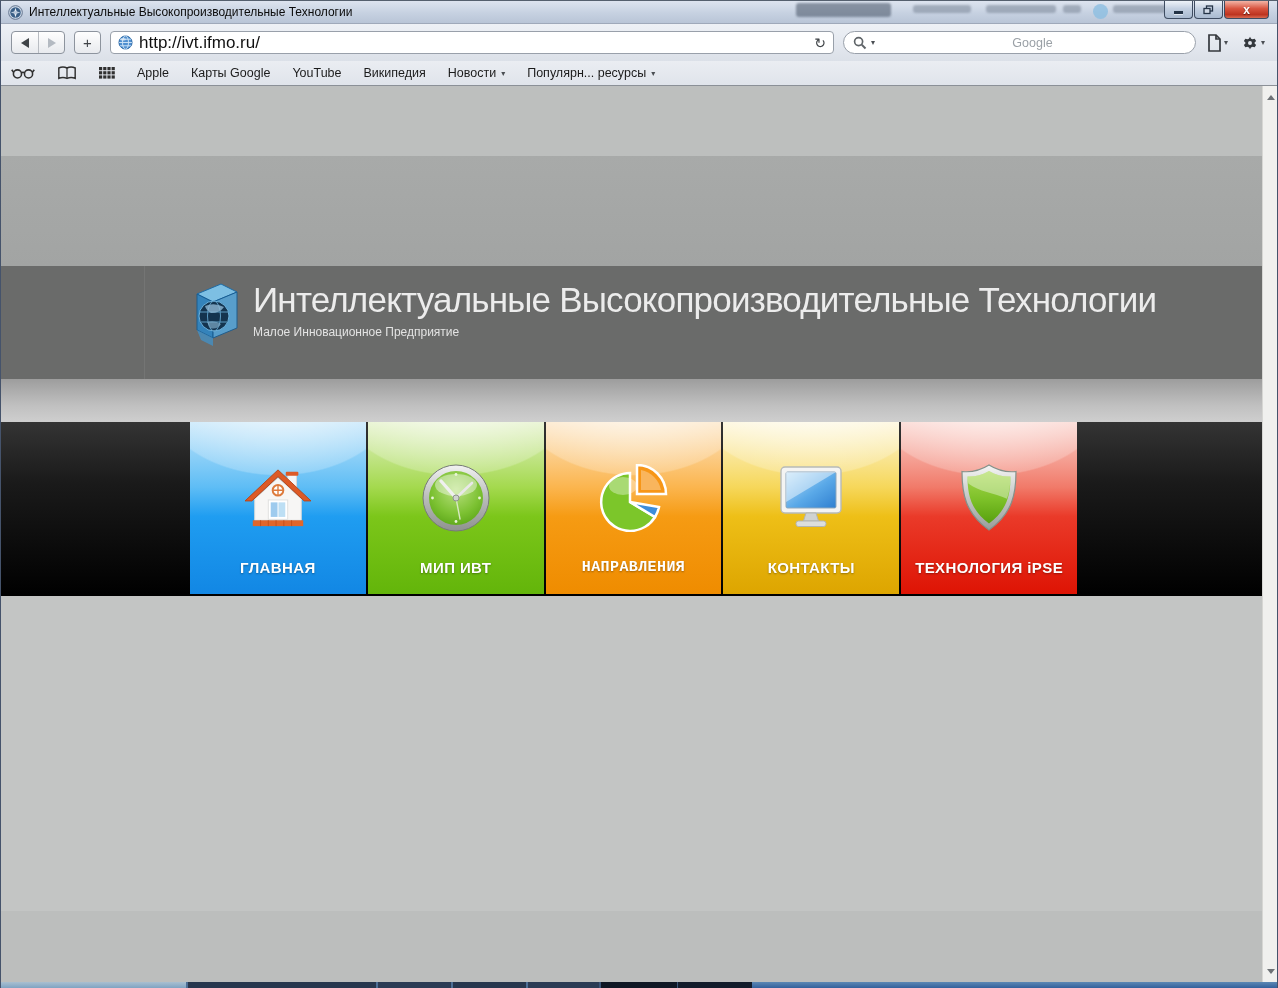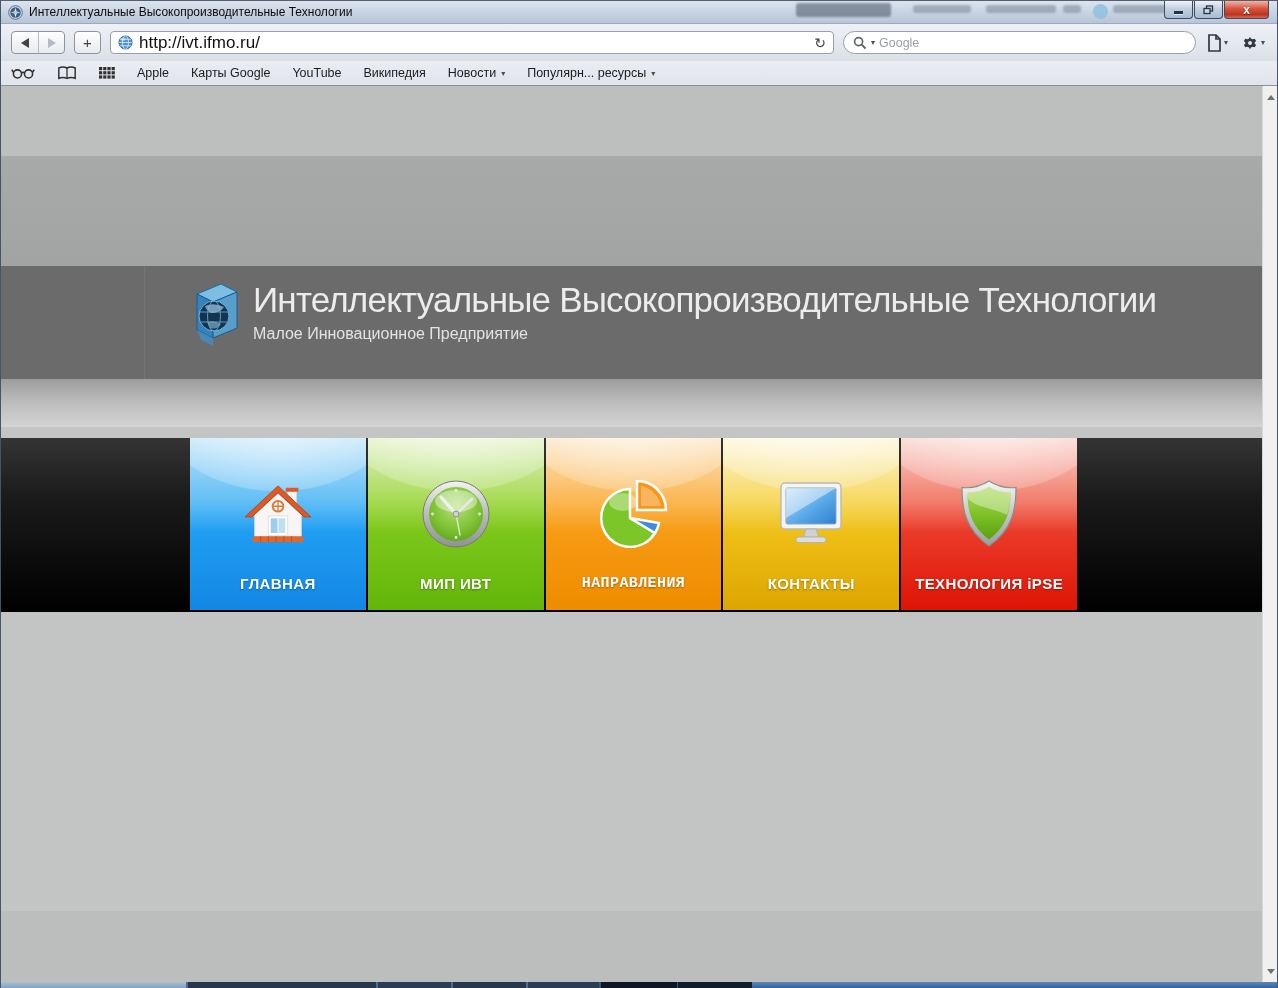--- a/index.html
+++ b/index.html
@@ -36,46 +36,46 @@
   .tri-left { width:0; height:0; border-top:5px solid transparent; border-bottom:5px solid transparent; border-right:8px solid #3f4347; }
   .tri-right { width:0; height:0; border-top:5px solid transparent; border-bottom:5px solid transparent; border-left:8px solid #b4bac2; }
   .addbtn { width:27px; height:23px; border:1px solid #8d949e; border-radius:4px; background:linear-gradient(180deg,#fefefe,#e8eaee);
             font-size:15px; color:#3f4347; display:flex; align-items:center; justify-content:center; }
   .urlfield { flex:0 0 724px; height:23px; border:1px solid #99a0aa; border-radius:4px; background:#fff;
               display:flex; align-items:center; padding:0 7px; gap:6px; }
   .urlfield input { flex:1; border:none; outline:none; font-size:17px; color:#111; font-family:"Liberation Sans",sans-serif; background:transparent; }
   .reload { font-size:14px; color:#3f4347; line-height:1; }
   .searchfield { flex:1; height:23px; border:1px solid #99a0aa; border-radius:12px; background:#fff;
                  display:flex; align-items:center; padding:0 9px; gap:4px; }
-  .searchfield input { flex:1; border:none; outline:none; font-size:12.5px; color:#0f766e; background:transparent; font-family:"Liberation Sans",sans-serif; }
+  .searchfield input { flex:1; border:none; outline:none; font-size:12.5px; color:#0f766e; background:transparent; font-family:"Liberation Sans",sans-serif;text-align:center; }
   .searchfield input::placeholder { color:#9aa0a6; opacity:1; }
   .caret { font-size:8px; color:#4a4e53; }
   .iconbtn { display:flex; align-items:center; gap:2px; height:24px; padding:0 2px; }
 
   
   .bookmarks { height:25px; background:linear-gradient(180deg,#eaedf2 0%,#e0e4eb 100%); border-bottom:1px solid #8b9097;
                display:flex; align-items:center; padding:0 10px; gap:22px; font-size:12.5px; color:#1b1b1b; }
   .bm-item { display:flex; align-items:center; gap:5px; white-space:nowrap; }
 
   
   .content { position:relative; width:1276px; height:897px; background:#c3c5c4; overflow:hidden; }
   .band { position:absolute; left:0; width:1261px; }
   .band1 { top:0; height:70px; background:#bdbfbe; }
   .band2 { top:70px; height:110px; background:linear-gradient(180deg,#a8aaa9,#a2a4a3); }
   .headerband { top:180px; height:113px; background:#6a6b6a; }
   .headerseam { position:absolute; left:143px; top:0; width:1px; height:113px; background:rgba(255,255,255,.07); }
   .silverband { top:293px; height:48px; background:linear-gradient(180deg,#9d9d9d 0%,#c0c0c0 55%,#d3d3d3 100%); }
-  .blackband { top:352px; height:174px; background:linear-gradient(180deg,#343434 0%,#1a1a1a 35%,#000 100%); }
+  .blackband { top:336px; height:174px; background:linear-gradient(180deg,#343434 0%,#1a1a1a 35%,#000 100%); }
   .lowerband { top:515px; height:310px; background:linear-gradient(180deg,#a6a6a6 0%,#c0c2c1 14%,#c6c8c7 40%,#c8cac9 100%); }
   .bottomband { top:825px; height:72px; background:#bcbebd; }
 
   
   .header-inner { position:absolute; left:186px; top:14px; display:flex; align-items:flex-start; gap:12px; }
   .site-title { color:#ececec; font-size:35px; font-weight:400; letter-spacing:-0.8px; line-height:1.15; }
-  .site-sub { color:#e3e3e3; font-size:16px; margin-top:5px; }
+  .site-sub { color:#e3e3e3; font-size:12px; margin-top:5px; }
 
   
   .tiles { position:absolute; left:189px; top:0; width:887px; height:172px; display:flex; gap:2px; }
   .tile { position:relative; flex:1; overflow:hidden; display:flex; flex-direction:column; align-items:center; }
   .tile::before { content:""; position:absolute; inset:0; pointer-events:none;
       background:radial-gradient(ellipse 120% 85% at 50% -18%, rgba(255,255,255,.72) 0%, rgba(255,255,255,.22) 57%, rgba(255,255,255,0) 58%); }
   .tile-blue  { background:linear-gradient(180deg,#bfe4fa 0%,#5ebdf5 38%,#1f9df1 55%,#1287e4 100%); }
   .tile-green { background:linear-gradient(180deg,#e2f1c6 0%,#a4d94e 38%,#7cc61a 55%,#63b50a 100%); }
   .tile-orange{ background:linear-gradient(180deg,#fce5c4 0%,#fbb54e 38%,#f69b13 55%,#ef8c00 100%);font-family:Liberation Mono, monospace; }
   .tile-red   { background:linear-gradient(180deg,#fad2cb 0%,#f17a69 38%,#ea3a29 55%,#de1404 100%); }

